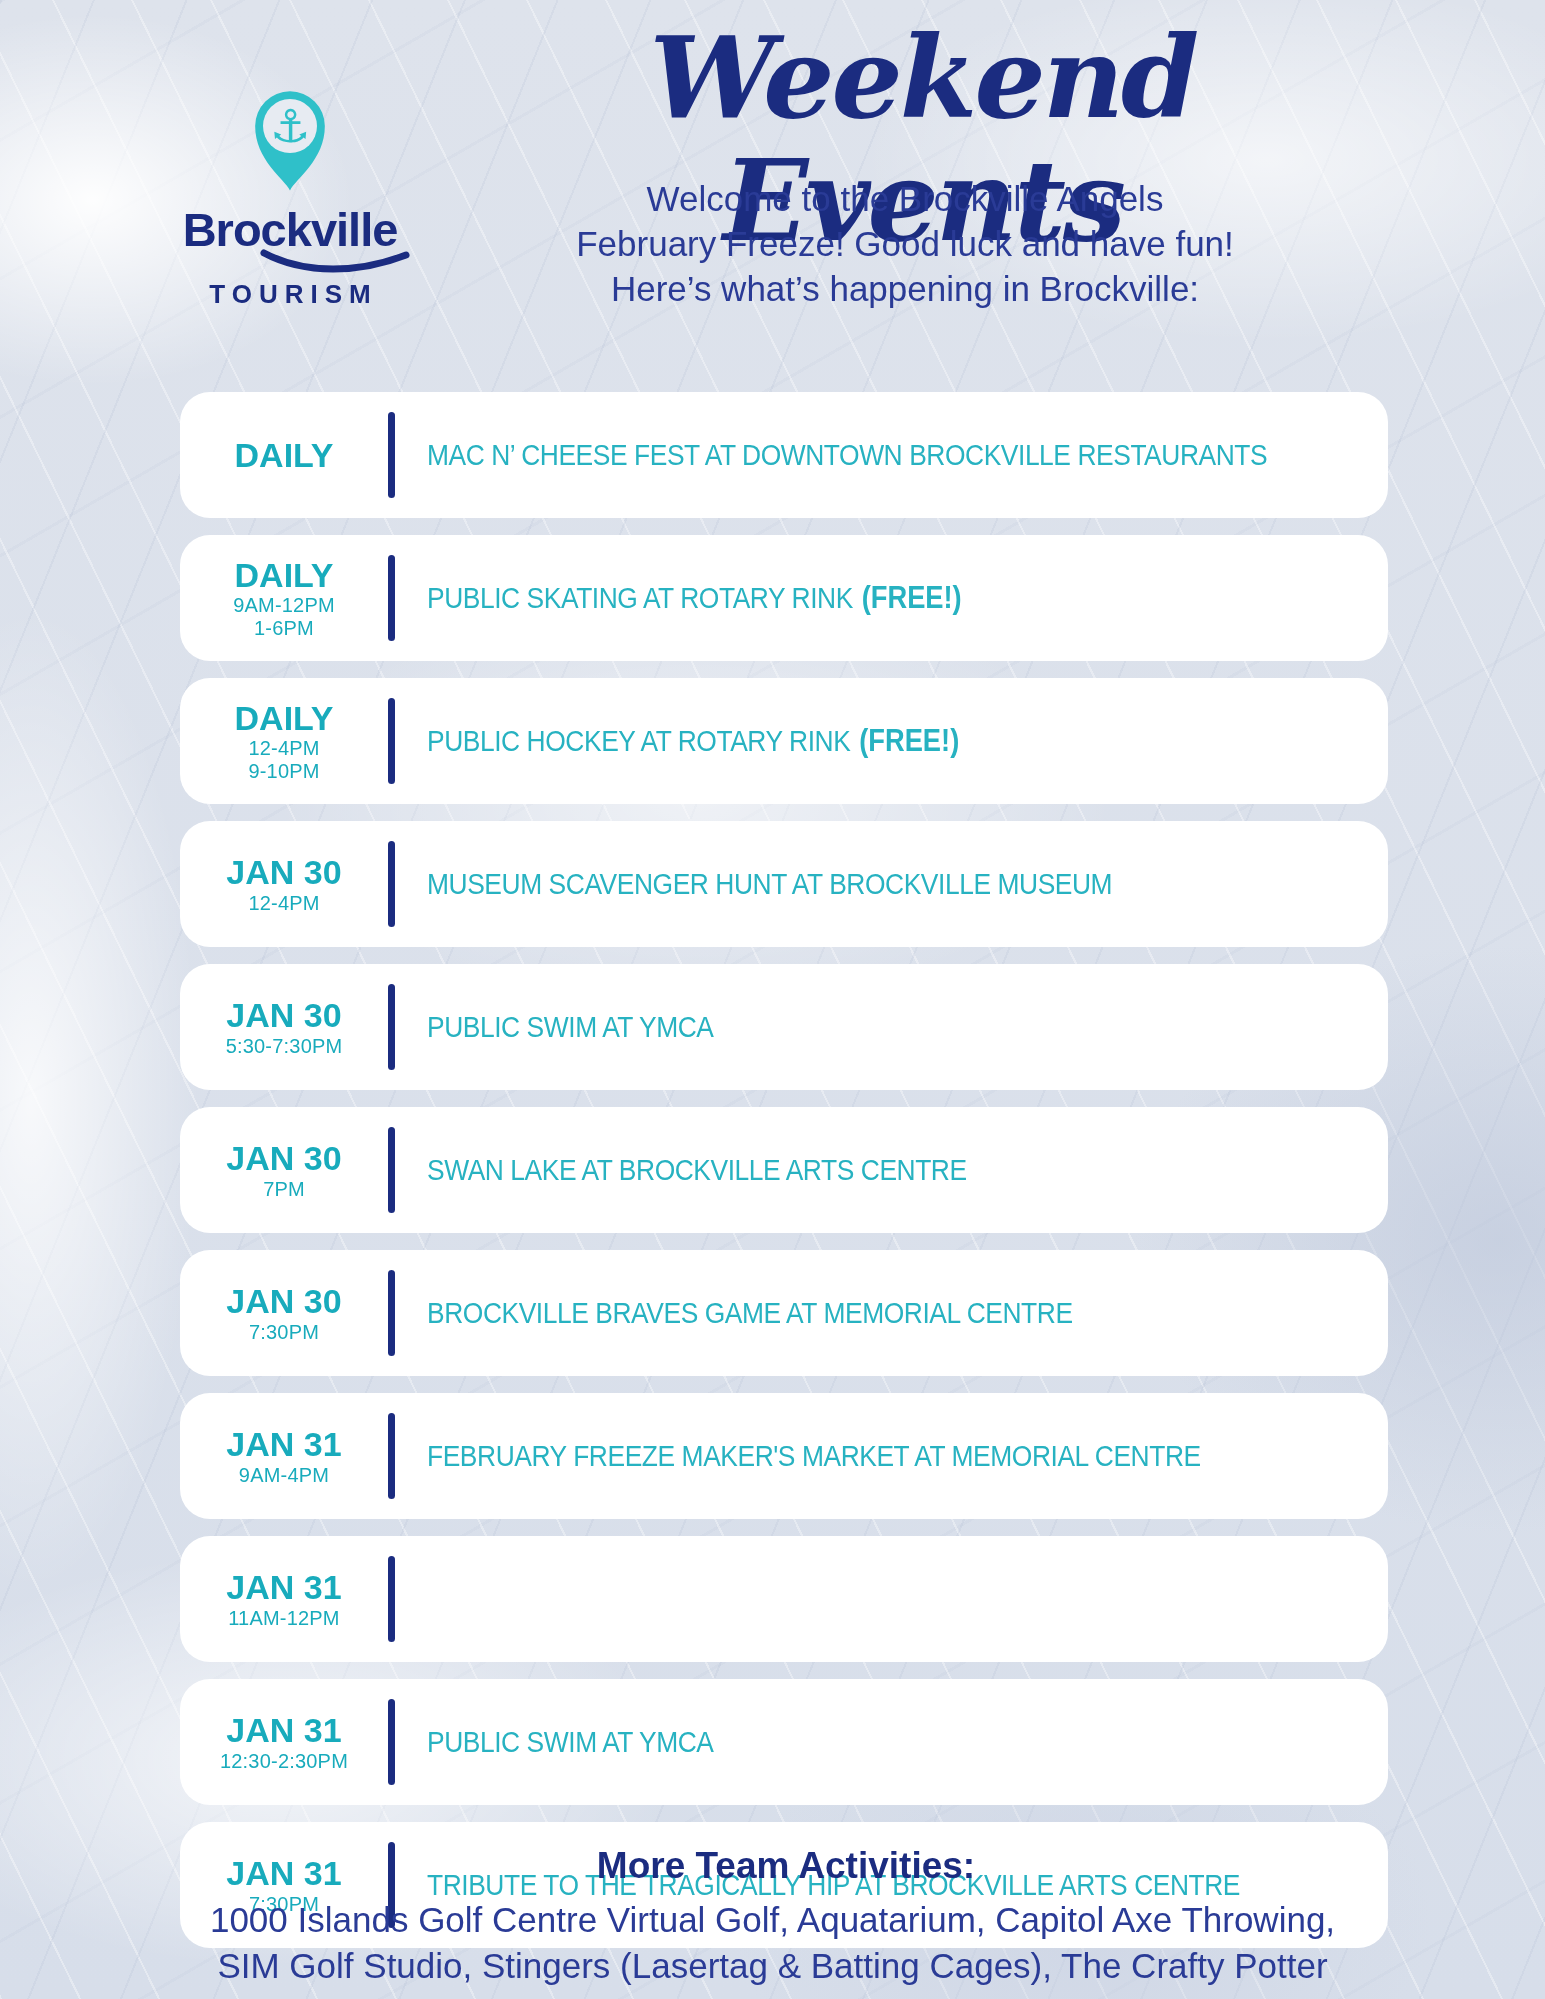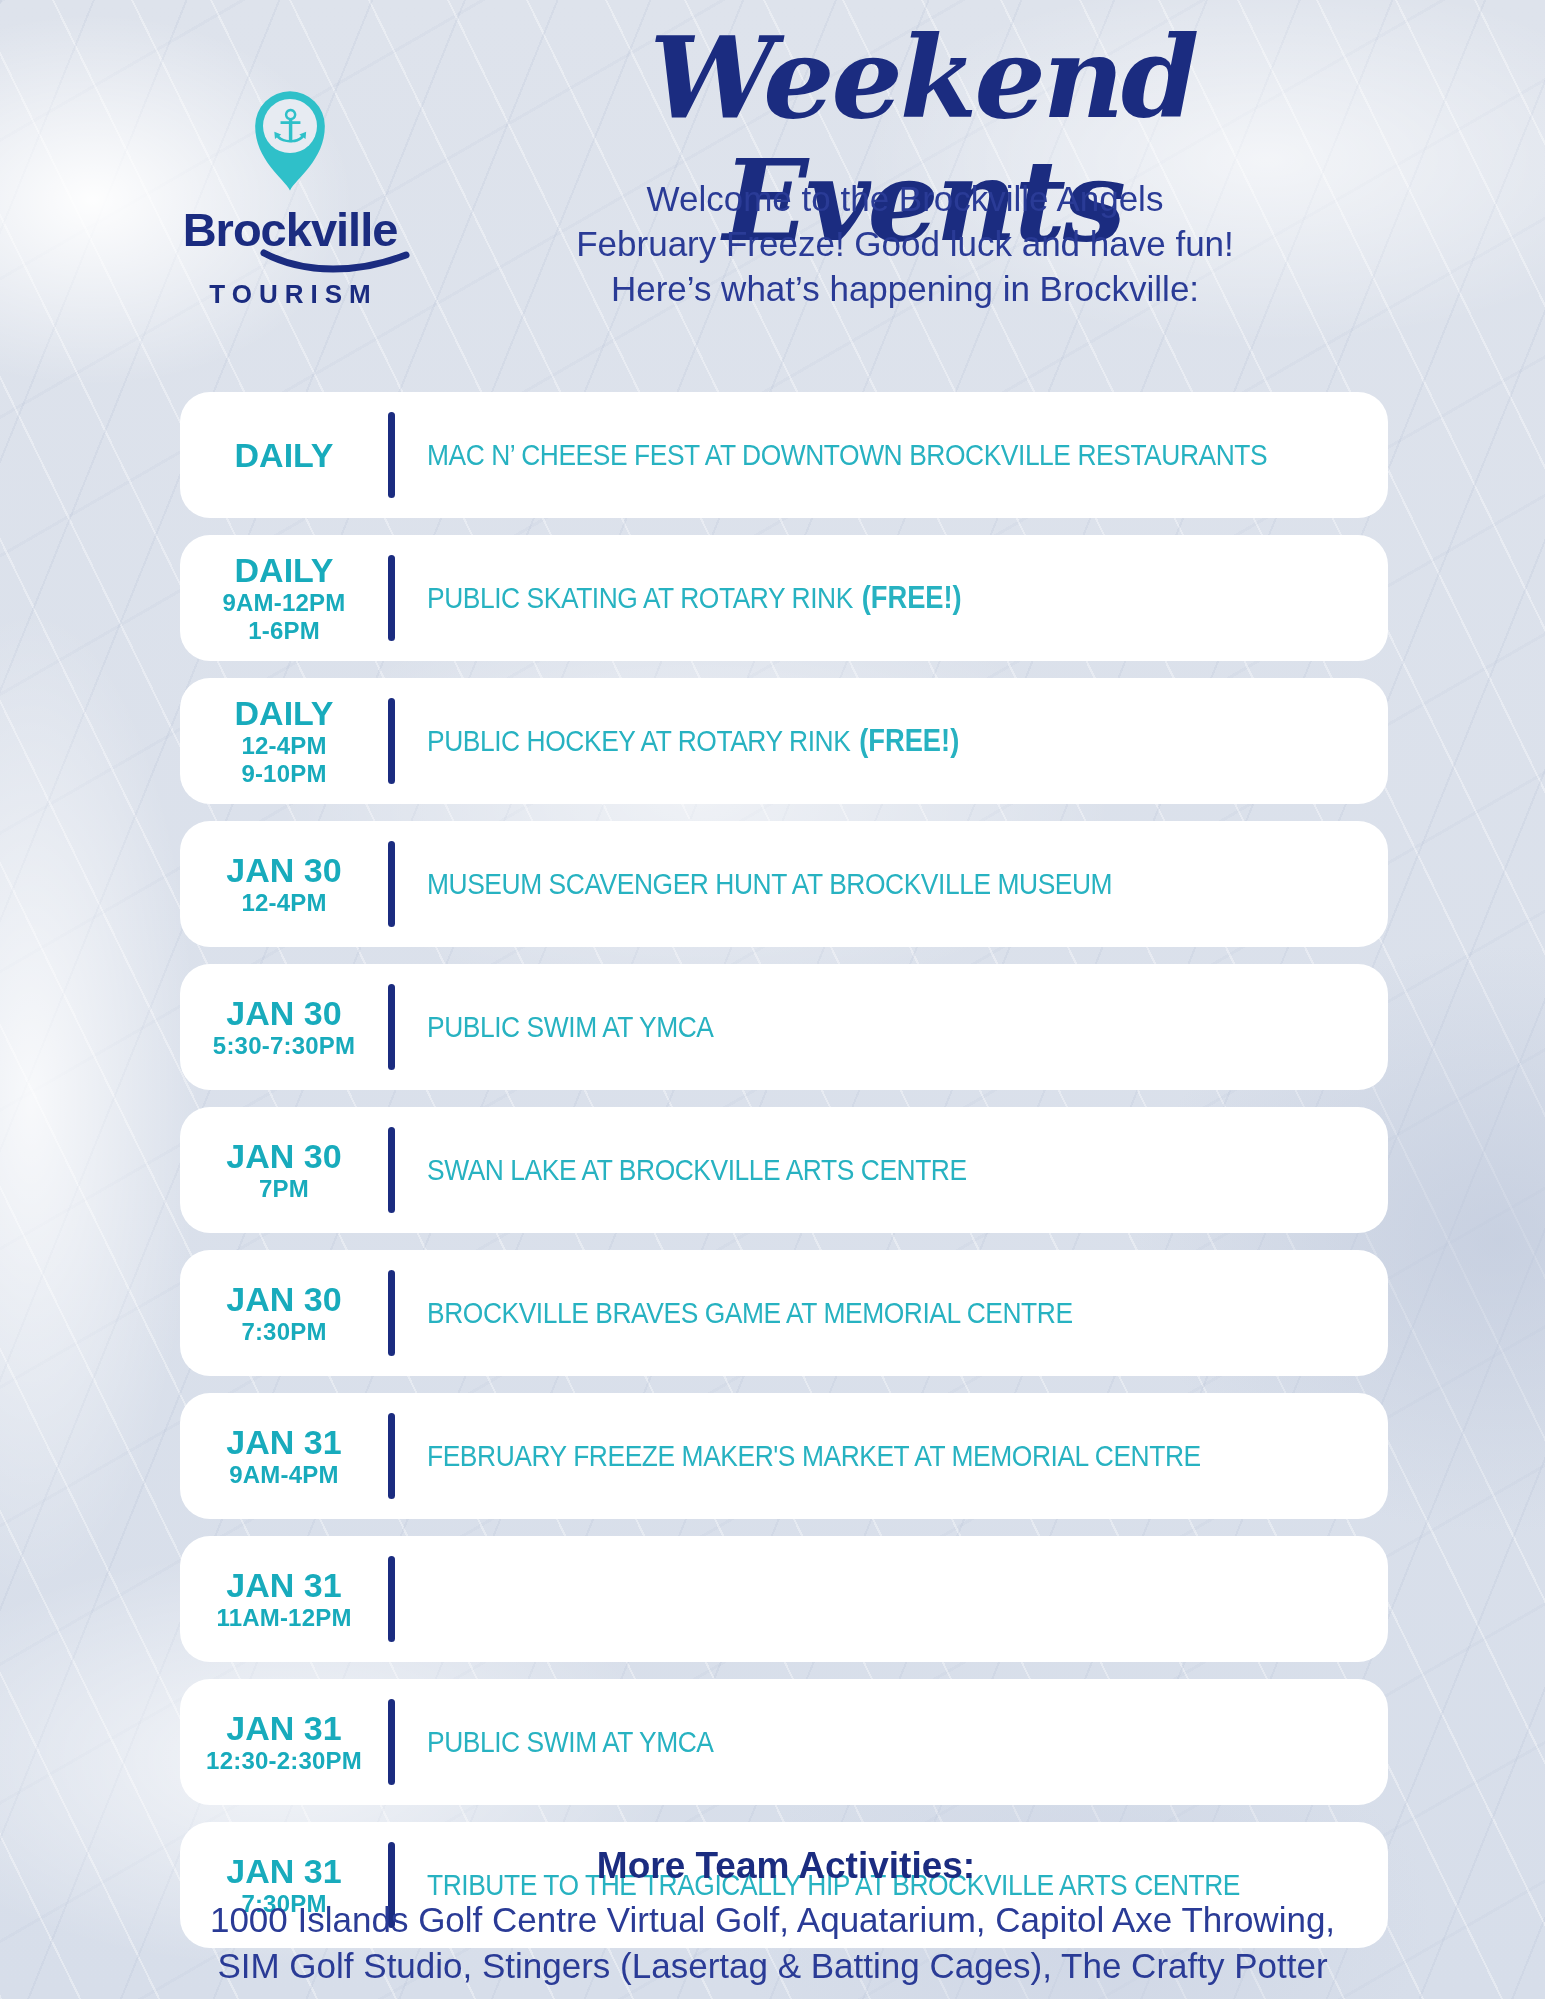--- a/index.html
+++ b/index.html
@@ -35,21 +35,21 @@
     color:var(--royal,#2a3b96);font-size:35px;line-height:45px;font-weight:400;
   }
   .events{position:absolute;left:180px;top:392px;width:1208px;display:flex;flex-direction:column;gap:17px;}
   .event-card{
     background:var(--card,#ffffff);border-radius:30px;min-height:106px;
     display:grid;grid-template-columns:208px 7px 1fr;align-items:stretch;
     padding:10px 0;
   }
   .event-date{display:flex;flex-direction:column;justify-content:center;align-items:center;padding:0 12px;}
   .date-label{color:var(--teal,#18abbc);font-size:34px;font-weight:700;line-height:1.12;letter-spacing:0;}
-  .time-label{color:var(--teal,#18abbc);font-size:24px;font-weight:700;line-height:1.15;letter-spacing:.2px;}
+  .time-label{color:var(--teal,#18abbc);font-size:20px;font-weight:400;line-height:1.15;letter-spacing:.2px;}
   .divider{width:7px;border-radius:4px;background:var(--navy,#1b2c80);align-self:stretch;margin:10px 0;}
   .event-desc{display:flex;align-items:center;padding-left:32px;overflow:hidden;}
   .desc-scale{display:inline-block;transform:scaleX(.88);transform-origin:left center;white-space:nowrap;}
   .desc-text{color:var(--teal-light,#27b2c1);font-size:30px;font-weight:400;letter-spacing:-.5px;}
   .free-label{color:var(--teal-light,#27b2c1);font-size:31px;font-weight:700;margin-left:10px;letter-spacing:0;}
   .footer{position:absolute;left:0;top:1845px;width:100%;text-align:center;}
   .footer-heading{color:var(--navy,#1b2c80);font-size:37px;font-weight:700;padding-left:27px;}
   .footer-line{color:var(--royal,#2a3b96);font-size:35px;line-height:46px;font-weight:400;}
   .footer-lines{margin-top:10px;}
 </style>

